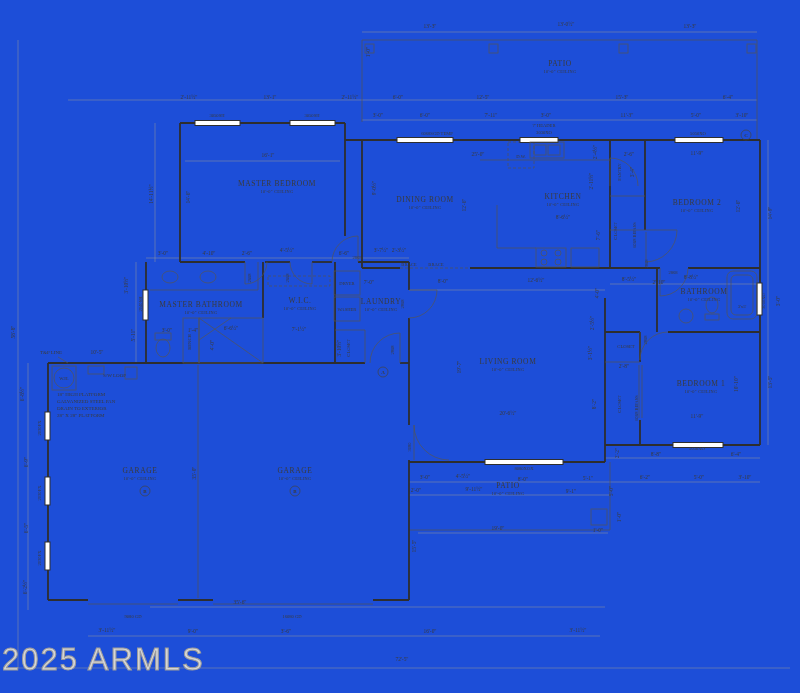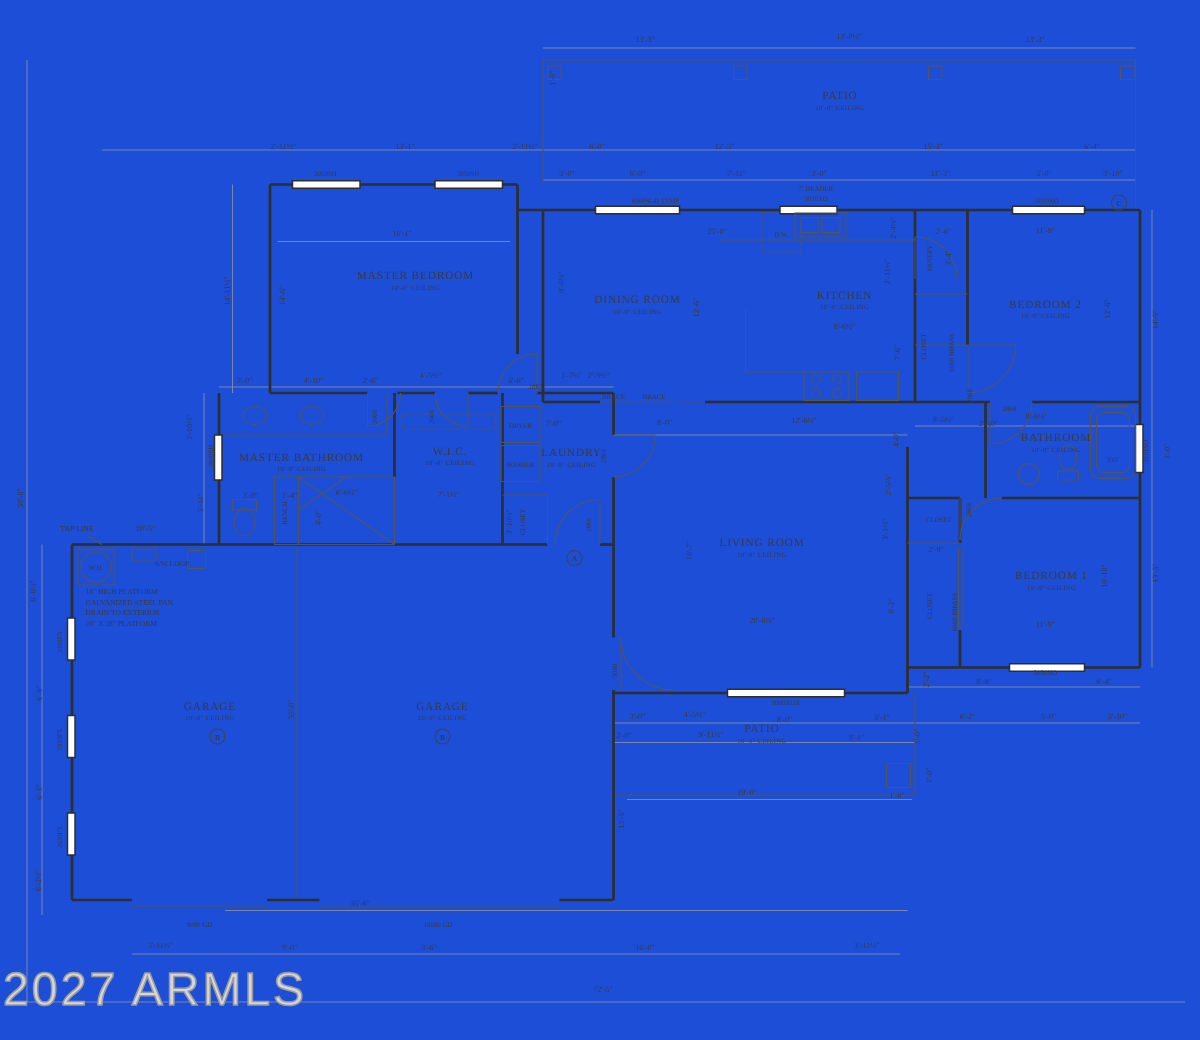--- a/index.html
+++ b/index.html
@@ -372,14 +372,14 @@
       <circle cx="746" cy="135" r="5" class="kc"></circle>
       <text x="746" y="137" class="key">C</text>
       <text x="57" y="396" class="note">18" HIGH PLATFORM</text>
       <text x="57" y="403" class="note">GALVANIZED STEEL PAN</text>
       <text x="57" y="410" class="note">DRAIN TO EXTERIOR</text>
       <text x="57" y="417" class="note">28" X 28" PLATFORM</text>
       <text x="40" y="354" class="note">T&amp;P LINE</text>
       <text x="103" y="377" class="note">S/W LOOP</text>
     </svg>
 
-  <div id="watermark">2027 ARMLS</div>
+  <div id="watermark">2025 ARMLS</div>
 </div>
 
 </body></html>

